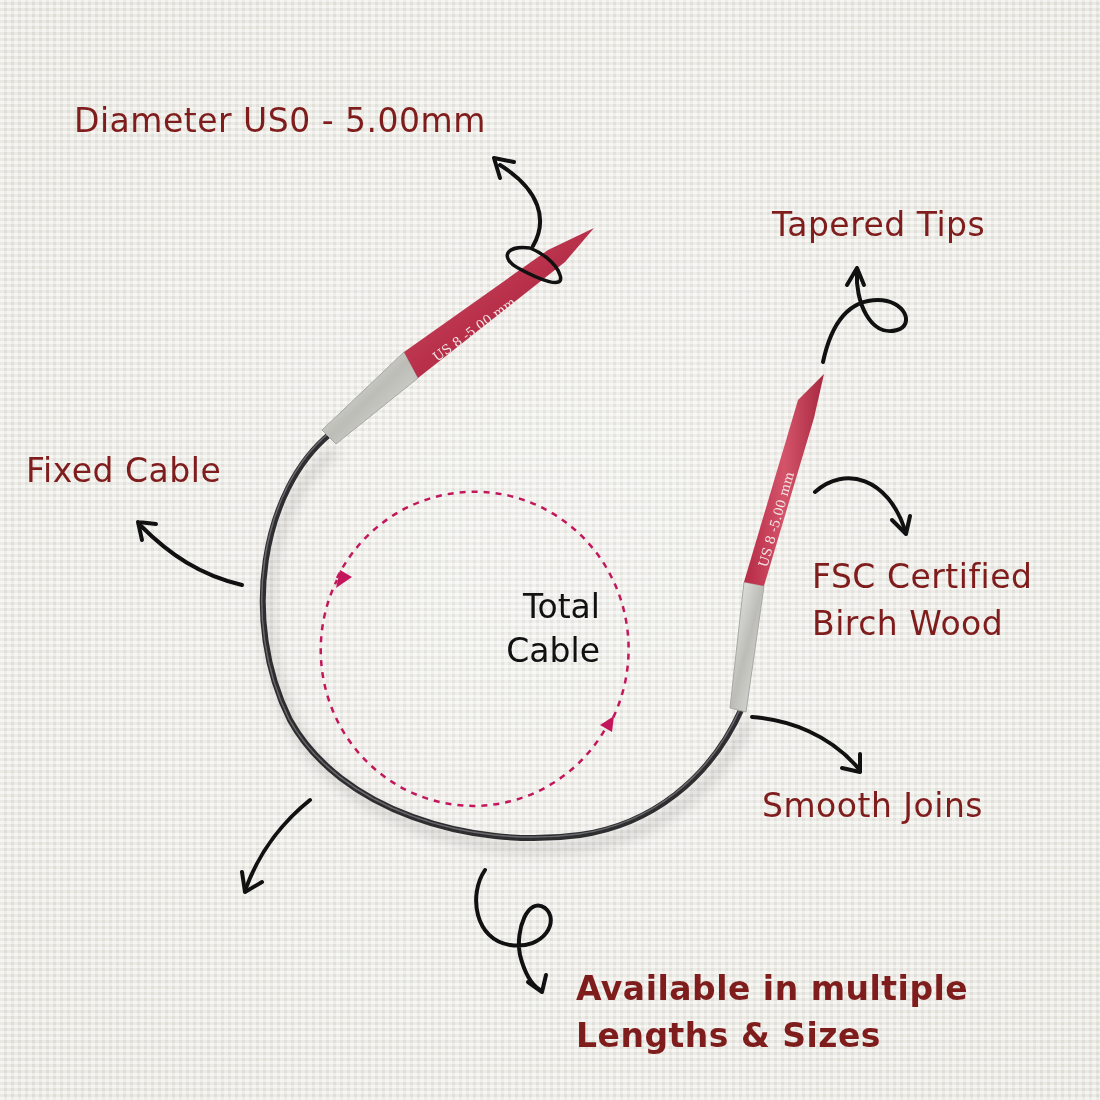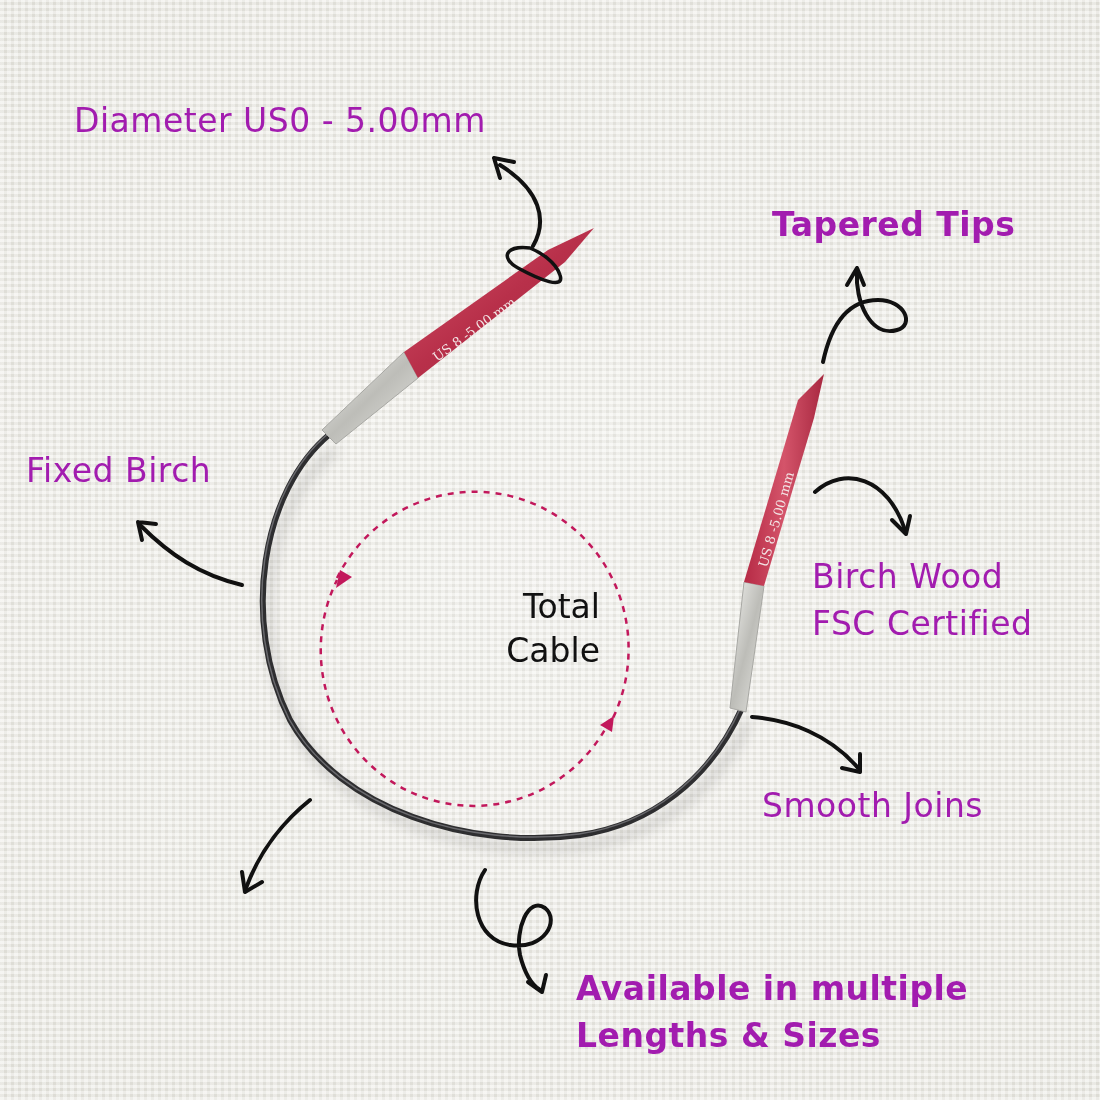--- a/index.html
+++ b/index.html
@@ -15,21 +15,21 @@
         radial-gradient(ellipse at 50% 50%, #f2f1ec 0%, #e9e8e1 100%);
     }
     .canvas { position: absolute; inset: 0; }
     svg.art { position: absolute; left: 0; top: 0; width: 1100px; height: 1100px; }
     .label {
       position: absolute;
       font-size: 33px;
       line-height: 47px;
       font-weight: 500;
       letter-spacing: 0.5px;
-      color: #a21caf;
+      color: #7f1d1d;
       white-space: nowrap;
     }
     .label .line { display: block; }
     .center-label {
       position: absolute;
       left: 350px; top: 585px; width: 250px;
       text-align: right;
       font-size: 33px;
       line-height: 44px;
       font-weight: 500;
@@ -127,25 +127,25 @@
       </g>
 
       <g>
         <path d="M 485 870 C 468 895, 475 940, 510 945 C 545 950, 560 920, 545 908 C 528 896, 515 930, 520 955 C 525 975, 532 985, 540 990" stroke-width="4"></path>
         <path d="M 542 992 L 528 982 M 542 992 L 546 975" stroke-width="4"></path>
       </g>
     </g>
   </svg>
 
   <div class="label" style="left:74px; top:97px;">Diameter US0 - 5.00mm</div>
-  <div class="label" style="left:772px; top:201px;font-weight:bold;">Tapered Tips</div>
-  <div class="label" style="left:26px; top:447px;">Fixed Birch</div>
+  <div class="label" style="left:772px; top:201px;">Tapered Tips</div>
+  <div class="label" style="left:26px; top:447px;">Fixed Cable</div>
   <div class="label" style="left:812px; top:553px;">
+    <span class="line">FSC Certified</span>
     <span class="line">Birch Wood</span>
-    <span class="line">FSC Certified</span>
   </div>
   <div class="label" style="left:762px; top:782px;">Smooth Joins</div>
   <div class="label" style="left:576px; top:965px;font-weight:bold;">
     <span class="line">Available in multiple</span>
     <span class="line">Lengths &amp; Sizes</span>
   </div>
 
   <div class="center-label">
     <span class="line">Total</span>
     <span class="line">Cable</span>

